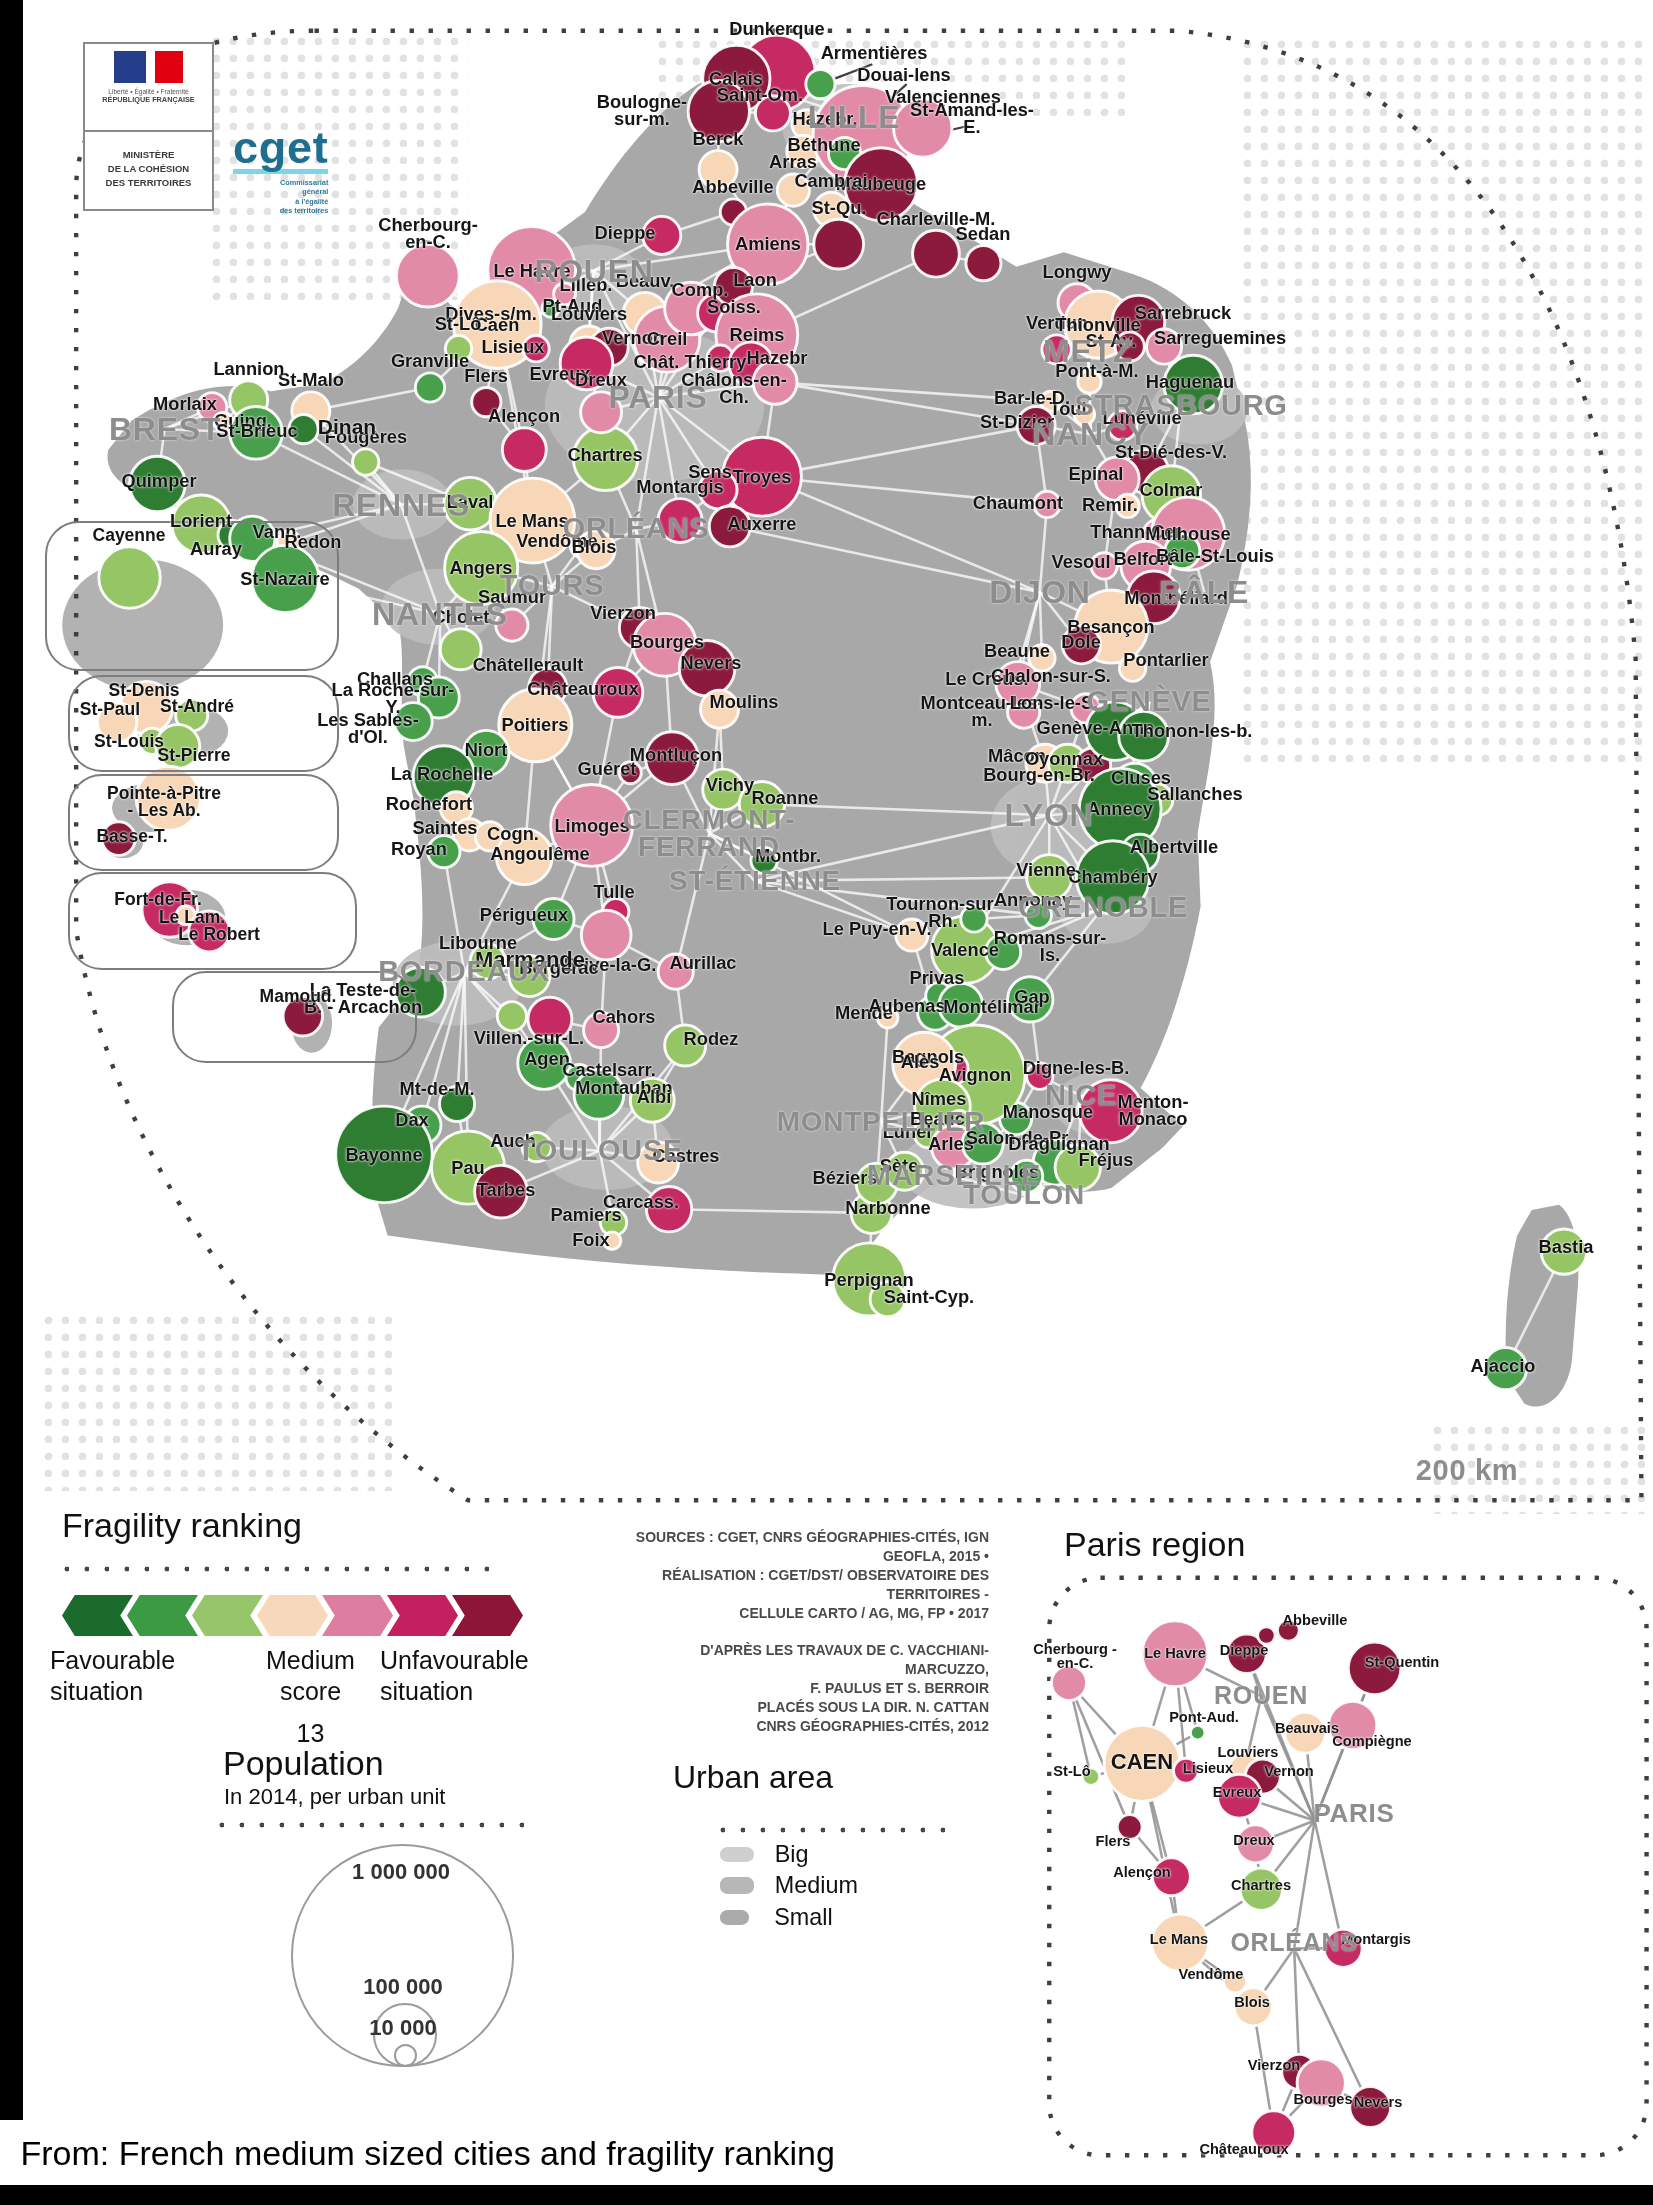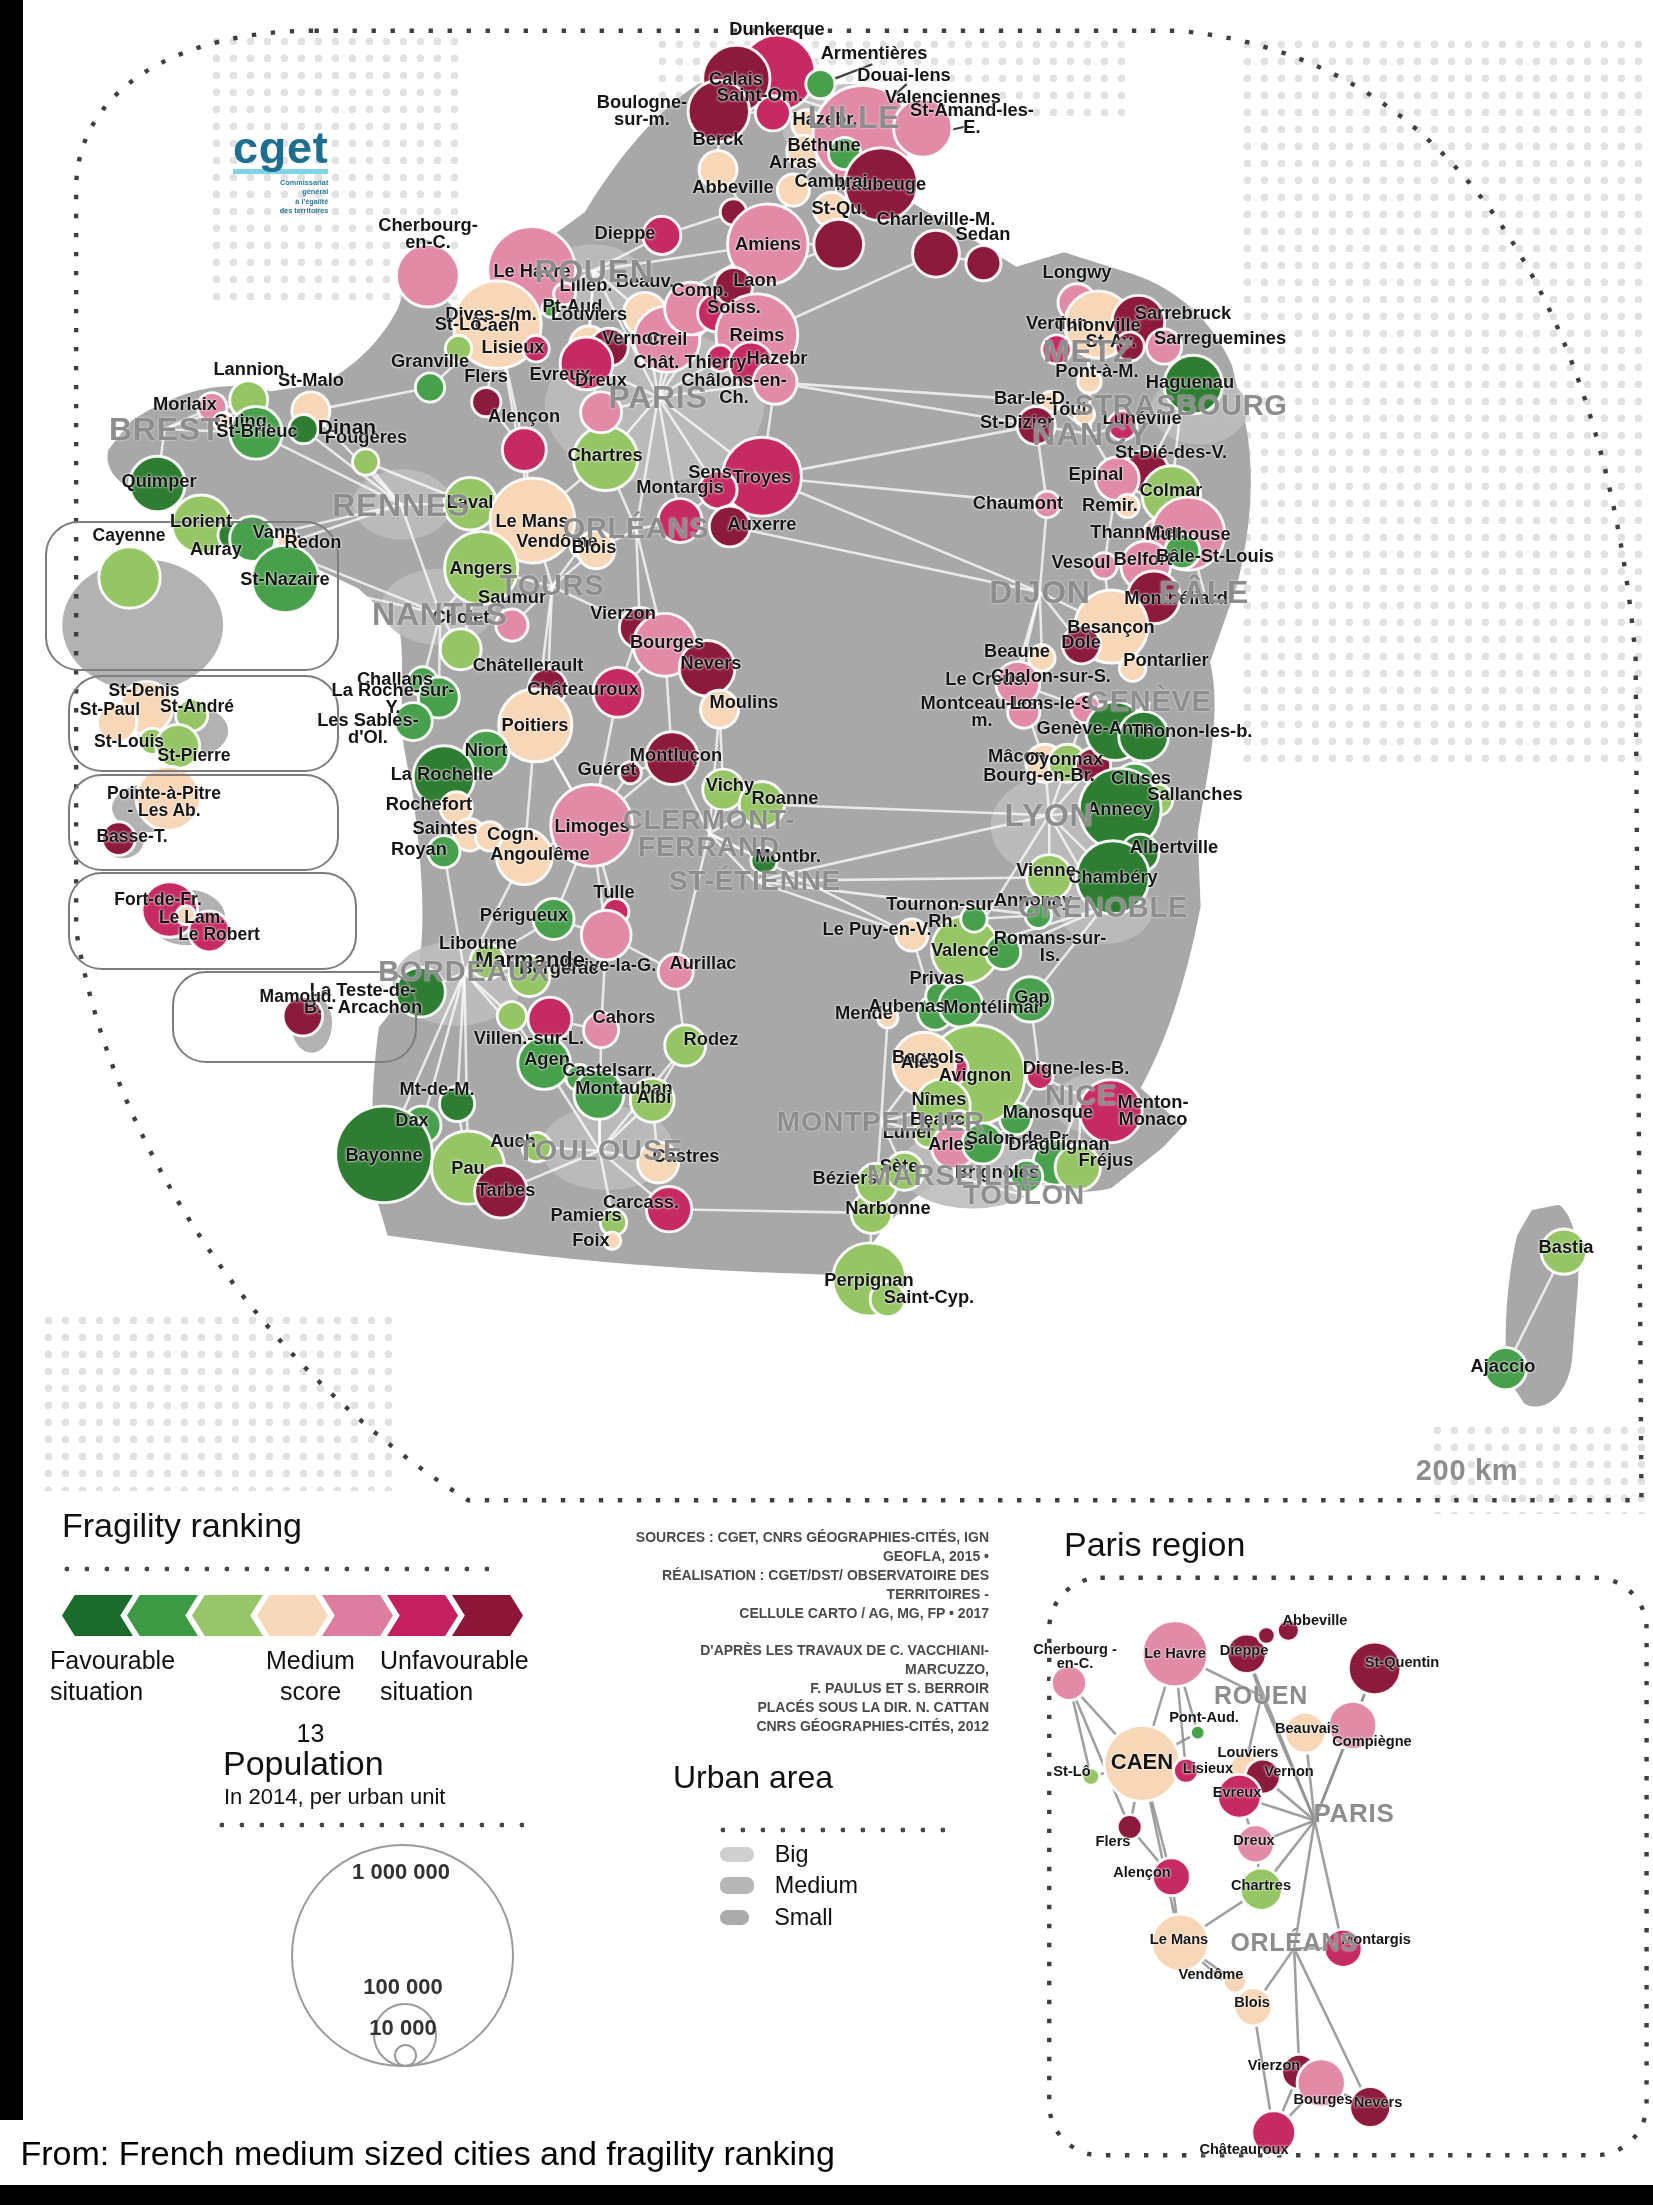--- a/index.html
+++ b/index.html
@@ -955,20 +955,31 @@
       <div class="clab" style="font-size: 14.6px; width: 99px; left: 1252px; top: 2003px;">Blois</div>
       <div class="clab" style="font-size: 14.6px; width: 99px; left: 1274px; top: 2066px;">Vierzon</div>
       <div class="clab" style="font-size: 14.6px; width: 99px; left: 1323px; top: 2100px;">Bourges</div>
       <div class="clab" style="font-size: 14.6px; width: 99px; left: 1378px; top: 2103px;">Nevers</div>
       <div class="clab" style="font-size: 14.6px; width: 99px; left: 1244px; top: 2150px;">Châteauroux</div>
       <div class="anchor" style="font-size: 25px; left: 1261px; top: 1696px;">ROUEN</div>
       <div class="anchor" style="font-size: 26px; left: 1354px; top: 1813px;">PARIS</div>
       <div class="anchor" style="font-size: 25px; left: 1294px; top: 1943px;">ORLÉANS</div>
     </div>
 
+  <div id="logo">
+    <div style="height:79px;border-bottom:2.2px solid #8a8a8a;text-align:center;padding-top:7.3px;">
+      <span style="display:inline-block;width:32px;height:32px;background:#243e8c;vertical-align:top;margin-right:5.8px;"></span>
+      <span style="display:inline-block;width:28px;height:32px;background:#e1000f;vertical-align:top;"></span>
+      <div style="font-size:6.6px;color:#555;margin-top:4.4px;">Liberté • Égalité • Fraternité</div>
+      <div style="font-size:7.3px;font-weight:bold;color:#444;">RÉPUBLIQUE FRANÇAISE</div>
+    </div>
+    <div style="white-space:pre-line;text-align:center;font-size:9.5px;font-weight:bold;color:#3a3a3a;padding-top:16px;line-height:1.45;">MINISTÈRE
+DE LA COHÉSION
+DES TERRITOIRES</div>
+  </div>
   <div id="cget">
     <div style="font-size:45px;font-weight:bold;letter-spacing:0.7px;border-bottom:5.8px solid #7fd4e8;display:inline-block;line-height:.9;">cget</div>
     <div style="white-space:pre-line;font-size:7.3px;font-weight:bold;text-align:right;margin-top:4.4px;color:#2a7a99;line-height:1.3;">Commissariat
 général
 à l'égalité
 des territoires</div>
   </div>
 
   <div class="abs ui title" style="left:62px;top:1506px;">Fragility ranking</div>
   <div class="dotline" style="left:64px;top:1566px;width:439px;"></div>

